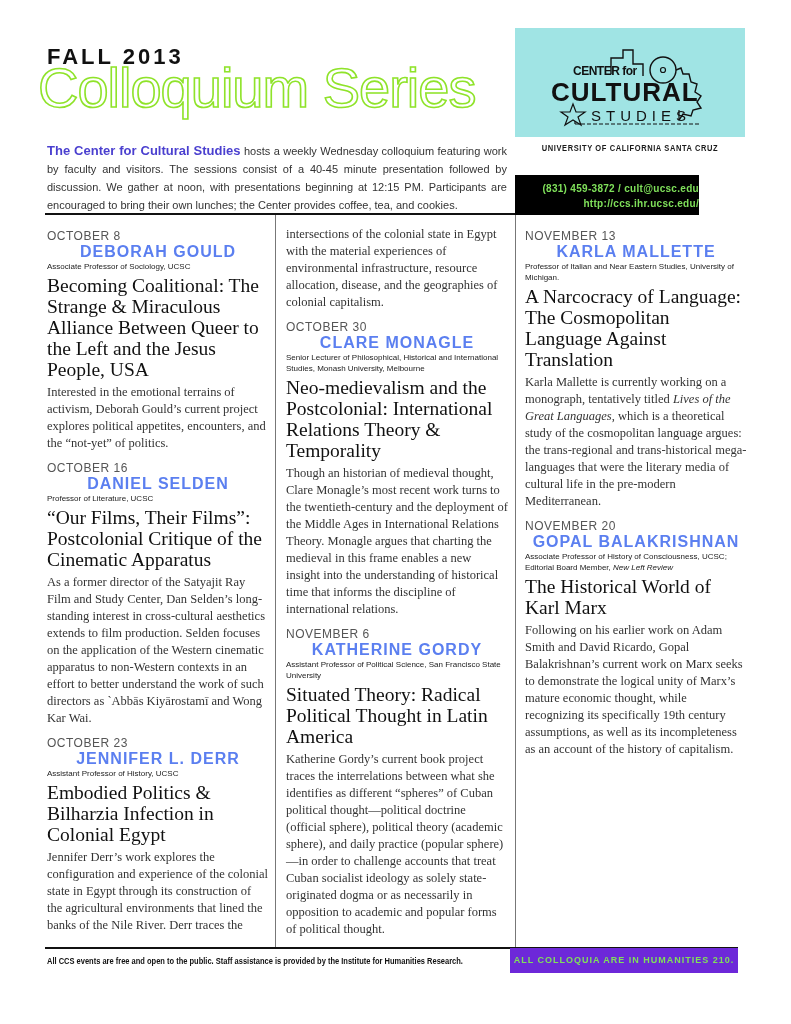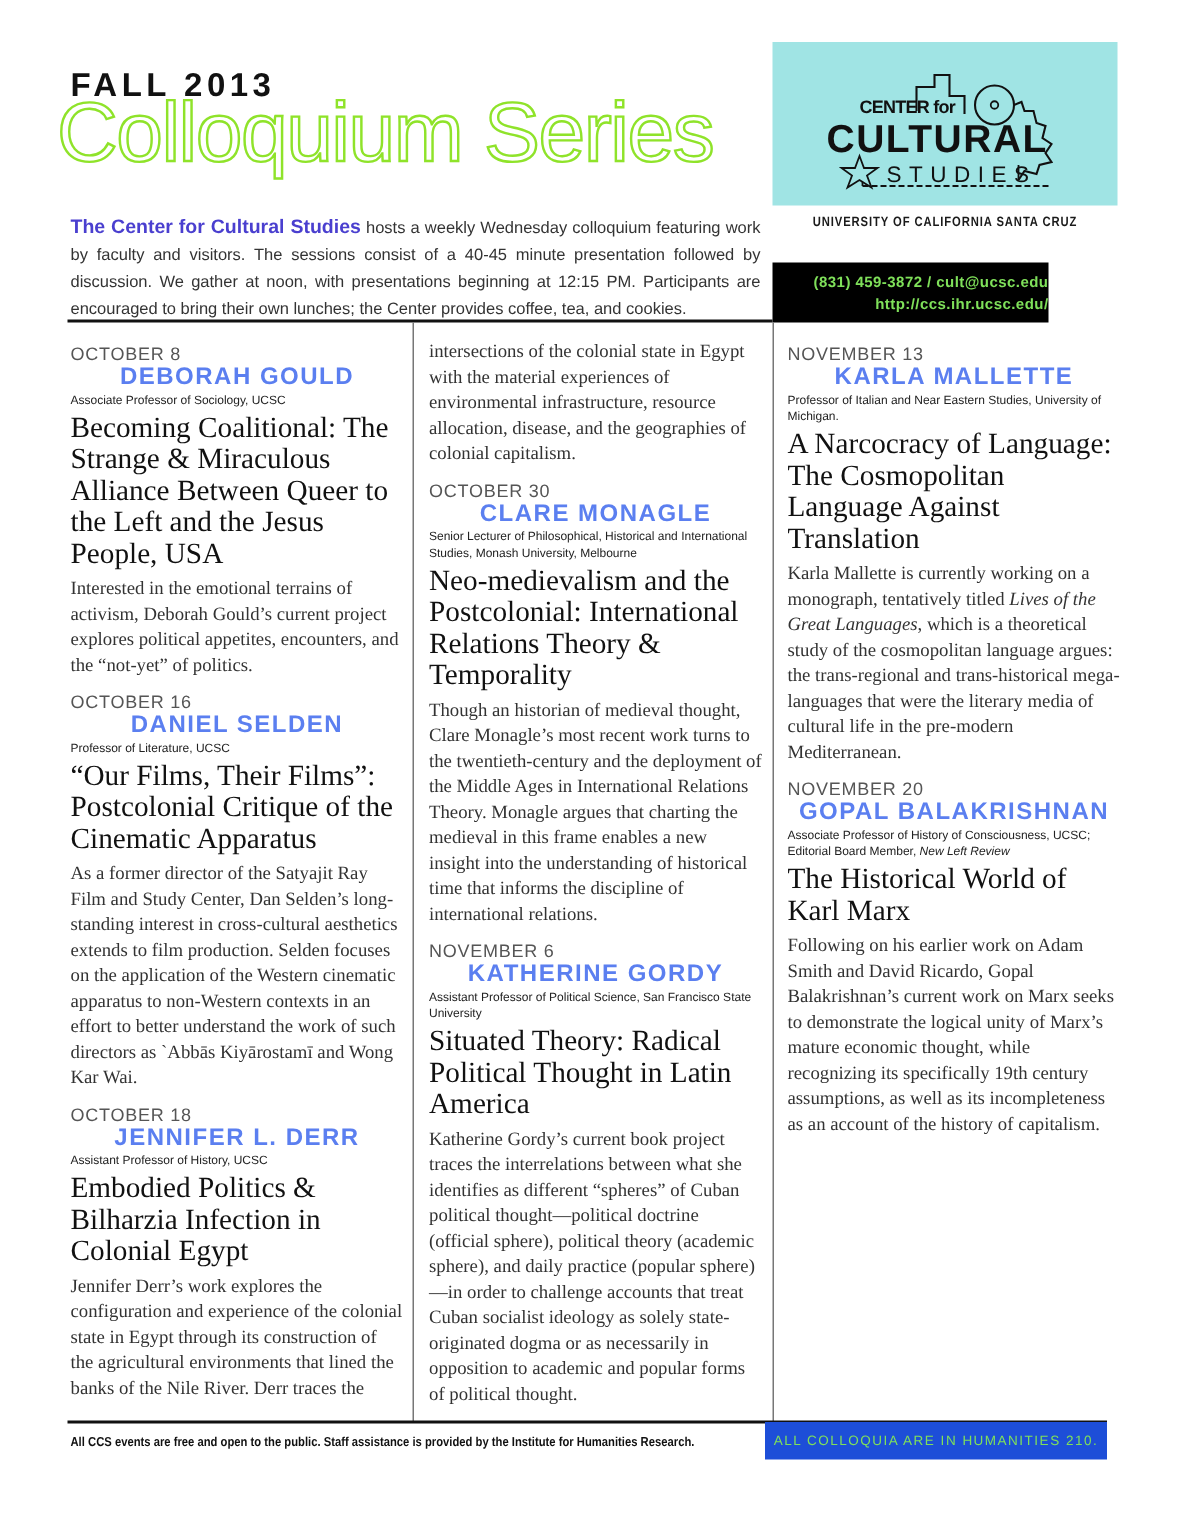--- a/index.html
+++ b/index.html
@@ -80,22 +80,22 @@
   .desc em { font-style: italic; }
 
   .bottom-rule { position: absolute; left: 45px; top: 947px; width: 693px; height: 2px; background: #111; }
   .footer-note {
     position: absolute; left: 47px; top: 956px;
     font-family: "Liberation Sans", sans-serif; font-weight: 700; font-size: 7.5px;
     color: #111; transform: scaleY(1.15); transform-origin: left top; white-space: nowrap;
   }
   .footer-box {
     position: absolute; left: 510px; top: 948px; width: 228px; height: 25px;
-    background: #1d4ed8; color: #7fe05a;
-    font-family: "Liberation Sans", sans-serif; font-weight: 400; font-size: 9px;
+    background: #6d28d9; color: #7fe05a;
+    font-family: "Liberation Sans", sans-serif; font-weight: 700; font-size: 9px;
     letter-spacing: 1px; text-align: center; line-height: 25px;
   }
 </style>
 </head>
 <body>
 
 <div class="season">FALL 2013</div>
 <div class="title">Colloquium Series</div>
 <div class="intro"><span class="org">The Center for Cultural Studies</span><span> hosts a weekly Wednesday colloquium featuring work by faculty and visitors. The sessions consist of a 40-45 minute presentation followed by discussion. We gather at noon, with presentations beginning at 12:15 PM. Participants are encouraged to bring their own lunches; the Center provides coffee, tea, and cookies.</span></div>
 
@@ -133,21 +133,21 @@
     <div class="desc">Interested in the emotional terrains of activism, Deborah Gould’s current project explores political appetites, encounters, and the “not-yet” of politics.</div>
   </div>
   <div class="event">
     <div class="date">OCTOBER 16</div>
     <div class="speaker">DANIEL SELDEN</div>
     <div class="affil">Professor of Literature, UCSC</div>
     <div class="talk">“Our Films, Their Films”: Postcolonial Critique of the Cinematic Apparatus</div>
     <div class="desc">As a former director of the Satyajit Ray Film and Study Center, Dan Selden’s long-standing interest in cross-cultural aesthetics extends to film production. Selden focuses on the application of the Western cinematic apparatus to non-Western contexts in an effort to better understand the work of such directors as `Abbās Kiyārostamī and Wong Kar Wai.</div>
   </div>
   <div class="event">
-    <div class="date">OCTOBER 18</div>
+    <div class="date">OCTOBER 23</div>
     <div class="speaker">JENNIFER L. DERR</div>
     <div class="affil">Assistant Professor of History, UCSC</div>
     <div class="talk">Embodied Politics &amp; Bilharzia Infection in Colonial Egypt</div>
     <div class="desc">Jennifer Derr’s work explores the configuration and experience of the colonial state in Egypt through its construction of the agricultural environments that lined the banks of the Nile River. Derr traces the</div>
   </div>
 </div>
 
 <div class="col c2">
   <div class="event">
     <div class="desc" style="margin-top:0">intersections of the colonial state in Egypt with the material experiences of environmental infrastructure, resource allocation, disease, and the geographies of colonial capitalism.</div>

